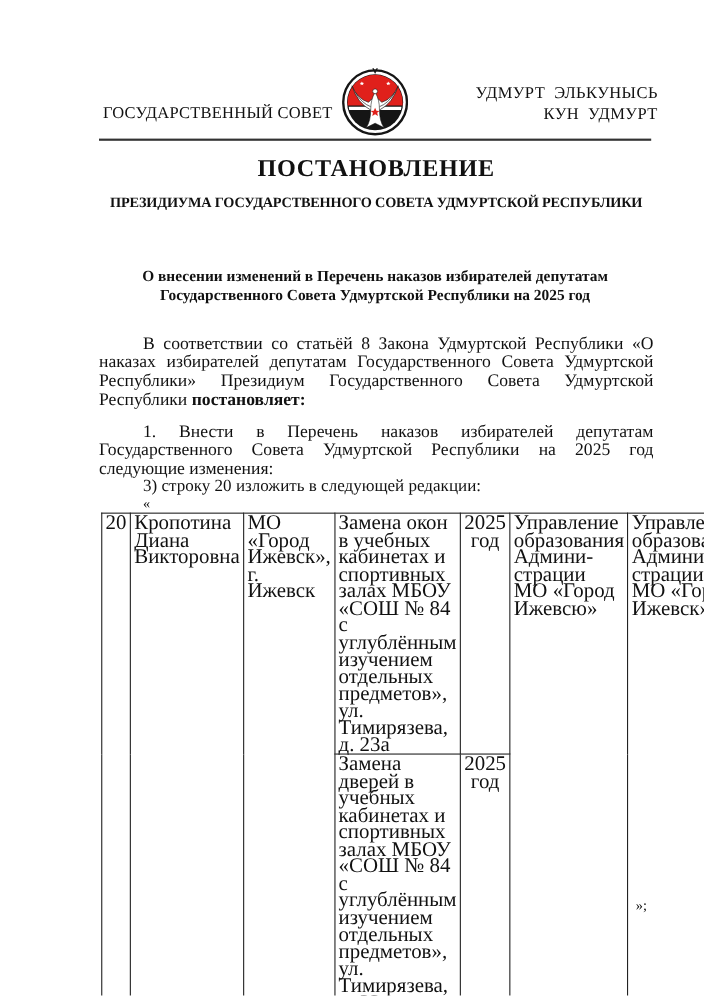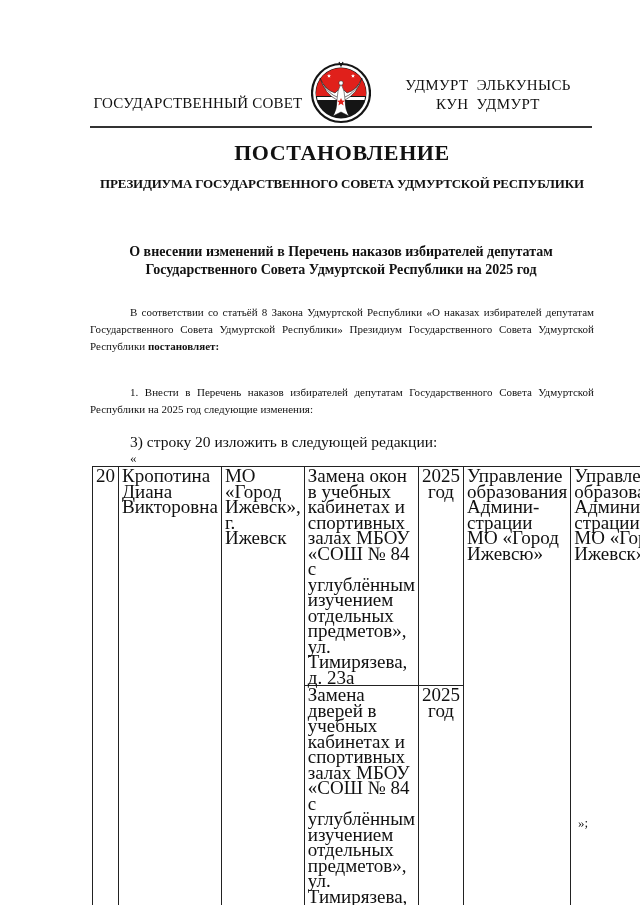--- a/index.html
+++ b/index.html
@@ -13,42 +13,42 @@
     
     .hdr-left {
       left: 88px; top: 76px; width: 220px;
       font-size: 15px; line-height: 19px; letter-spacing: 0.2px;
       text-align: center;
       margin-top: 18px;
     }
     .hdr-right {
       left: 378px; top: 76px; width: 220px;
       font-size: 15px; line-height: 19px; letter-spacing: 0.4px;
-      text-align: center;
+      text-align: right;
     }
     .hdr-right .l1 { word-spacing: 4px; }
     .hdr-right .l2 { word-spacing: 4px; }
     .emblem { left: 311px; top: 60px; width: 60px; height: 64px; }
     .rule { left: 90px; top: 126px; width: 502px; height: 2px; background: #333333; }
 
     .title {
       left: 0; top: 140px; width: 684px; text-align: center;
       font-size: 22px; font-weight: bold; letter-spacing: 0.6px;
     }
     .subtitle {
       left: 0; top: 176px; width: 684px; text-align: center;
       font-size: 13px; font-weight: bold; letter-spacing: -0.2px;
     }
     .doc-heading {
       left: 90px; top: 243px; width: 502px; text-align: center;
       font-size: 14px; font-weight: bold; line-height: 18px;
     }
 
     .para {
-      left: 90px; width: 504px; font-size: 11px; line-height: 17px;
+      left: 90px; width: 504px; font-size: 16px; line-height: 17px;
       text-align: justify;
     }
     .p-intro { top: 304px; text-indent: 40px; }
     .p-intro b { font-weight: bold; }
     .p-item1 { top: 384px; text-indent: 40px; }
     .p-sub { left: 130px; top: 433px; font-size: 15.5px; }
     .quote-open { left: 130px; top: 450px; font-size: 13px; }
     .quote-close { left: 578px; top: 815px; font-size: 13px; }
 
     

